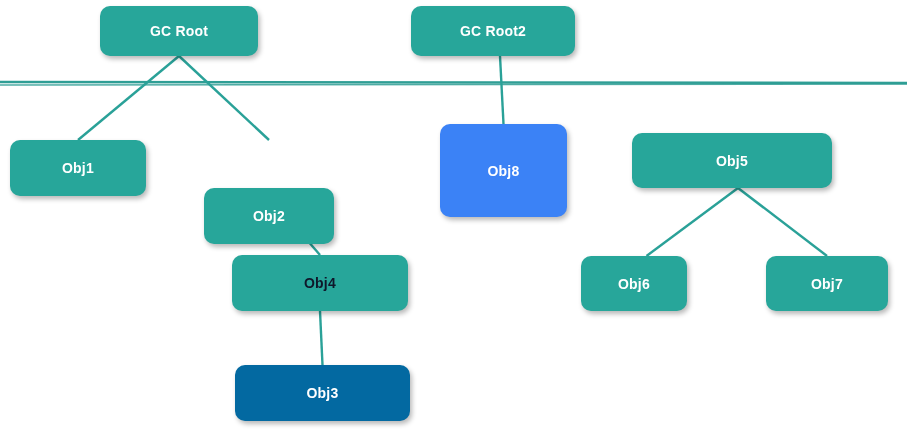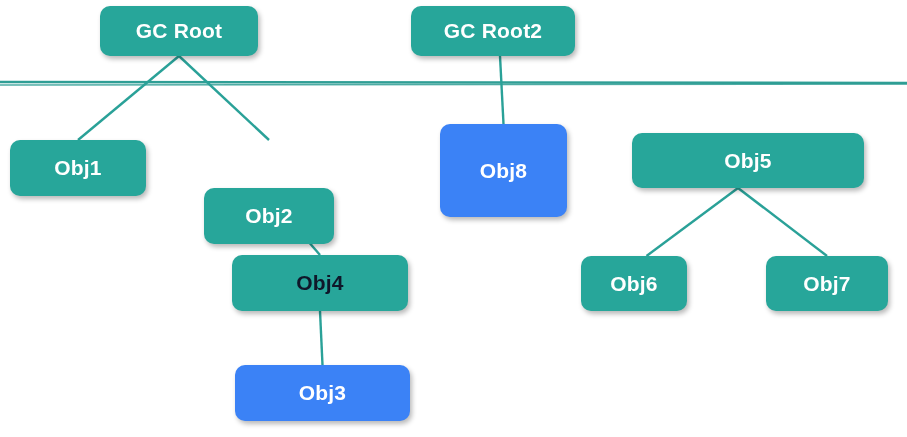--- a/index.html
+++ b/index.html
@@ -25,21 +25,21 @@
   .node {
     position: absolute;
     box-sizing: border-box;
     background: #2aa198;
     background: #27a69a;
     border-radius: 10px;
     color: #ffffff;
     display: flex;
     align-items: center;
     justify-content: center;
-    font-size: 21px;
+    font-size: 14px;
     font-weight: bold;
     letter-spacing: 0.2px;
     box-shadow: 2px 3px 5px rgba(0,0,0,0.28);
     text-align: center;
     white-space: nowrap;
   }
 </style>
 </head>
 <body>
 
@@ -63,28 +63,28 @@
     </div>
     <div class="node" style="left: 10px; top: 140px; width: 136px; height: 56px; background: rgb(39, 166, 154); color: rgb(255, 255, 255);">
       <span>Obj1</span>
     </div>
     <div class="node" style="left: 204px; top: 140px; width: 130px; height: 56px; background: rgb(39, 166, 154); color: rgb(255, 255, 255); margin-top: 48px;">
       <span>Obj2</span>
     </div>
     <div class="node" style="left: 440px; top: 124px; width: 127px; height: 93px; background: #3b82f6; color: rgb(255, 255, 255);">
       <span>Obj8</span>
     </div>
-    <div class="node" style="left: 632px; top: 133px; width: 232px; height: 55px; background: rgb(39, 166, 154); color: rgb(255, 255, 255);">
+    <div class="node" style="left: 632px; top: 133px; width: 200px; height: 55px; background: rgb(39, 166, 154); color: rgb(255, 255, 255);">
       <span>Obj5</span>
     </div>
     <div class="node" style="left: 232px; top: 255px; width: 176px; height: 56px; background: rgb(39, 166, 154); color: #0f172a; justify-content: center;">
       <span>Obj4</span>
     </div>
     <div class="node" style="left: 581px; top: 256px; width: 106px; height: 55px; background: rgb(39, 166, 154); color: rgb(255, 255, 255);">
       <span>Obj6</span>
     </div>
     <div class="node" style="left: 766px; top: 256px; width: 122px; height: 55px; background: rgb(39, 166, 154); color: rgb(255, 255, 255);">
       <span>Obj7</span>
     </div>
-    <div class="node" style="left: 235px; top: 365px; width: 175px; height: 56px; background: #3b82f6; color: rgb(255, 255, 255);">
+    <div class="node" style="left: 235px; top: 365px; width: 175px; height: 56px; background: #0369a1; color: rgb(255, 255, 255);">
       <span>Obj3</span>
     </div>
   </div>
 
 </body></html>

